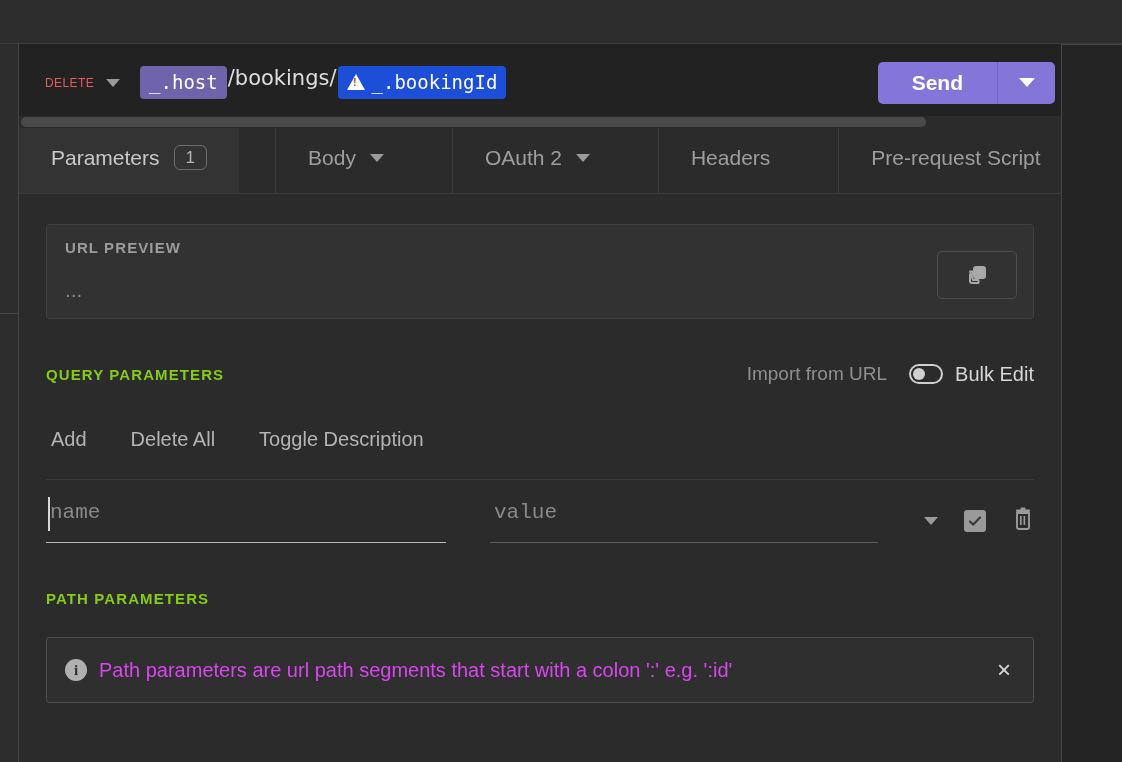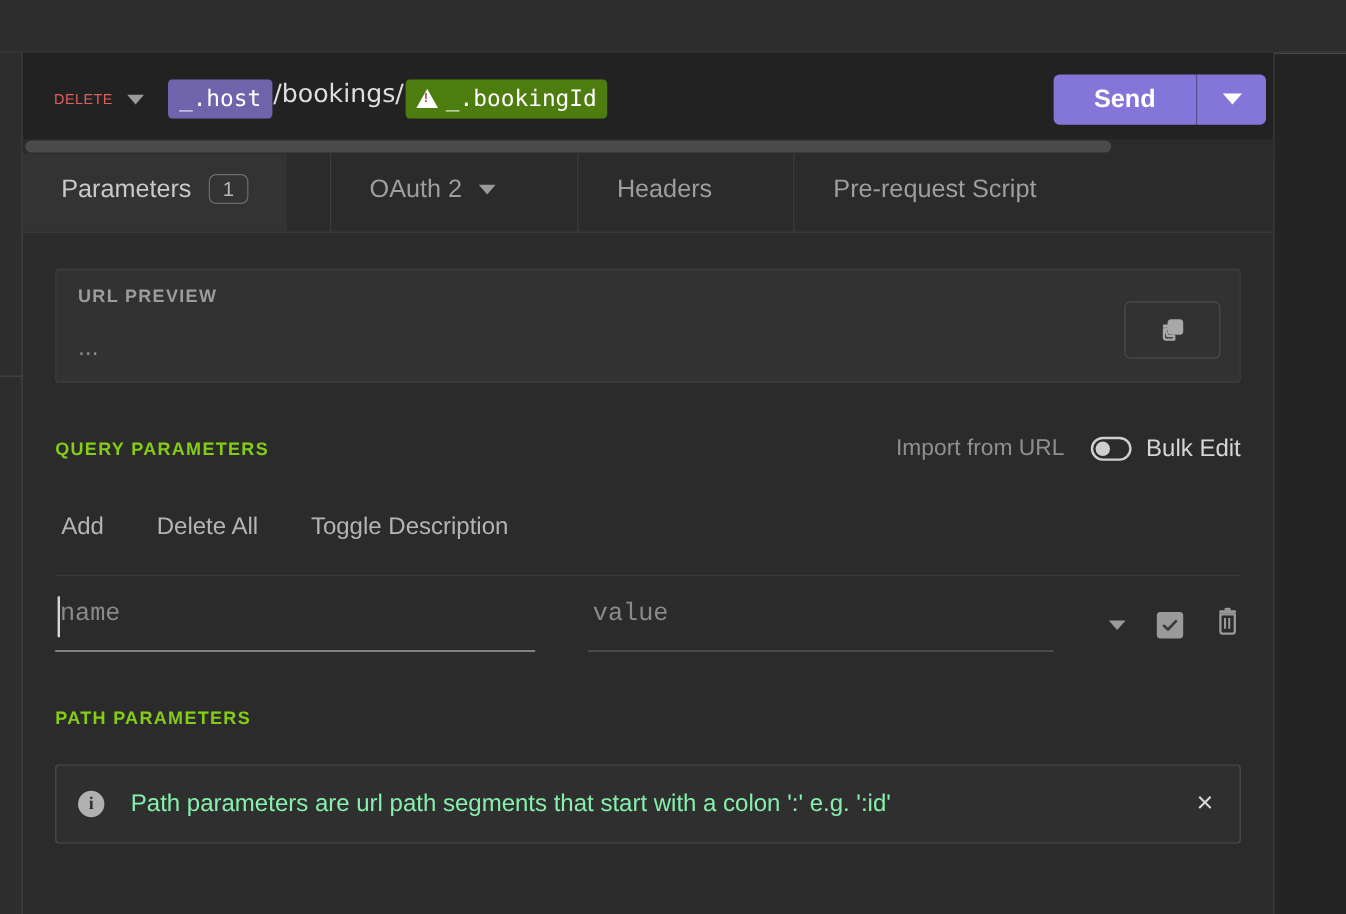--- a/index.html
+++ b/index.html
@@ -61,21 +61,21 @@
     margin-left: 20px; font-size: 21px; color: #e2e2e2; overflow: hidden;
     white-space: nowrap; cursor: text;
   }
   .chip {
     display: inline-flex; align-items: center; gap: 7px;
     font-family: "DejaVu Sans Mono", monospace;
     font-size: 19px; color: #ffffff;
     padding: 5px 9px 6px 9px; border-radius: 4px;
   }
   .chip.var { background: #6f64ab; }
-  .chip.warn { background: #4d7c0f; }
+  .chip.warn { background: #1d4ed8; }
   .warn-tri {
     display: inline-block; width: 0; height: 0; position: relative;
     border-left: 9px solid transparent; border-right: 9px solid transparent;
     border-bottom: 16px solid #ffffff;
   }
   .warn-tri::after {
     content: "!"; position: absolute; left: -2.4px; top: 3px;
     font-family: "Liberation Sans", sans-serif;
     font-size: 11px; font-weight: bold; color: #a85656; line-height: 1;
   }
@@ -216,21 +216,21 @@
   .info-banner {
     margin-top: 26px; height: 66px; border: 1px solid #4d4d4d; border-radius: 3px;
     background: #2f2f2f; display: flex; align-items: center; padding: 0 18px;
   }
   .info-icon {
     width: 22px; height: 22px; border-radius: 50%; background: #b0b0b0;
     color: #2f2f2f; font-size: 15px; font-weight: bold;
     display: flex; align-items: center; justify-content: center;
     font-family: "Liberation Serif", serif; flex: none;
   }
-  .info-text { color: #86efac; font-size: 20px; margin-left: 22px; text-align: center; }
+  .info-text { color: #d946ef; font-size: 20px; margin-left: 12px; text-align: center; }
   .info-close {
     margin-left: auto; color: #d8d8d8; font-size: 24px; cursor: pointer;
     line-height: 1; padding: 0 4px;
   }
 </style>
 </head>
 <body>
 
 <div class="app">
 
@@ -269,20 +269,24 @@
         <div class="send-split">
           <span class="send-caret"></span>
         </div>
       </div>
     </div>
 
     <div class="tabs">
       <div class="tab active">
         <span>Parameters</span>
         <span class="badge">1</span>
+      </div>
+      <div class="tab">
+        <span>Body</span>
+        <span class="tab-caret"></span>
       </div>
       <div class="tab">
         <span>OAuth 2</span>
         <span class="tab-caret"></span>
       </div>
       <div class="tab">
         <span>Headers</span>
       </div>
       <div class="tab">
         <span>Pre-request Script</span>

